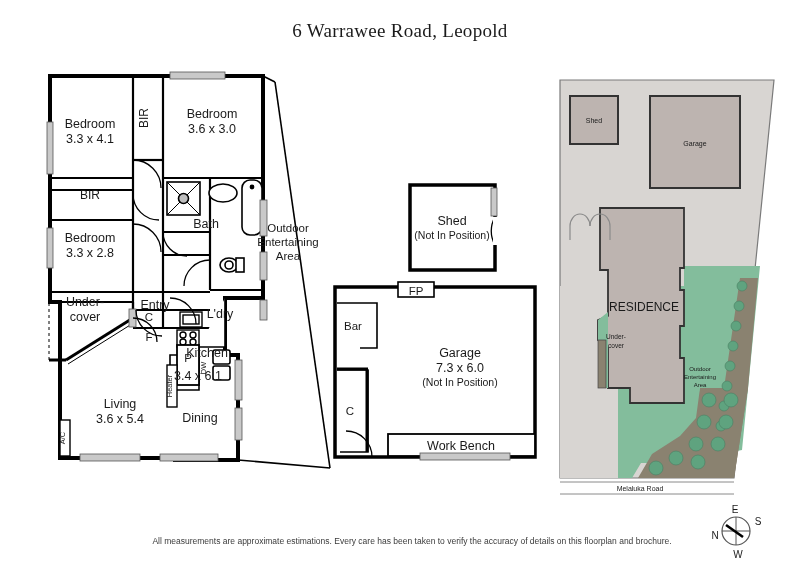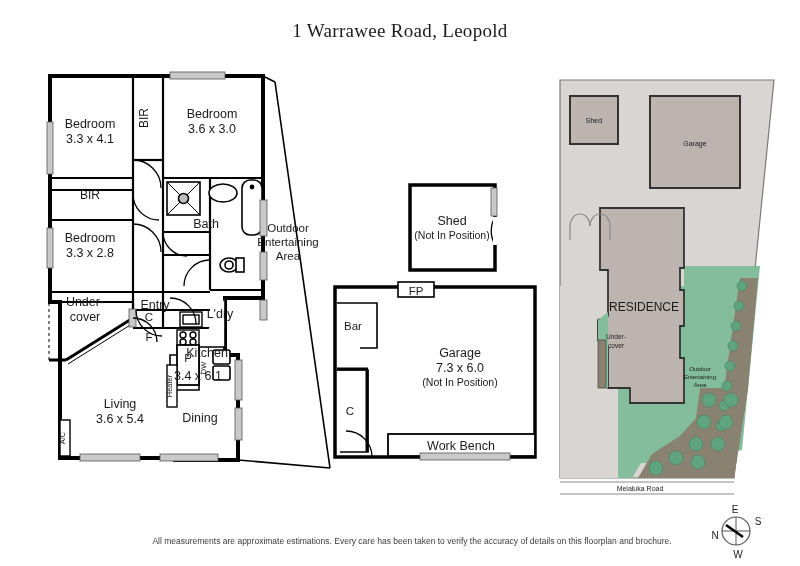--- a/index.html
+++ b/index.html
@@ -11,21 +11,21 @@
   #footer{position:absolute;left:0;top:536px;width:800px;text-align:center;
           font-size:8.5px;color:#3a3a3a;margin-left:12px;}
   svg{display:block;}
   .rlabel{font-family:"Liberation Sans",sans-serif;fill:#1a1a1a;}
 </style>
 </head>
 <body>
 
 <div id="page">
 
-  <div id="title">1 Warrawee Road, Leopold</div>
+  <div id="title">6 Warrawee Road, Leopold</div>
 
   <svg id="plan" width="540" height="430" viewBox="0 0 540 430" style="position:absolute;left:20px;top:60px;">
 
     <g stroke="#000" fill="none">
 
       <path d="M 30 16 L 243 16 L 243 238 L 205 238 L 205 295 L 218 295
                L 218 400 L 155 400 L 155 398 L 40 398 L 40 242 L 30 242 Z" stroke="#000" stroke-width="4" fill="#fff"></path>
 
       <path d="M 40 398 L 40 242" stroke="#000" stroke-width="4" fill="none"></path>
 

